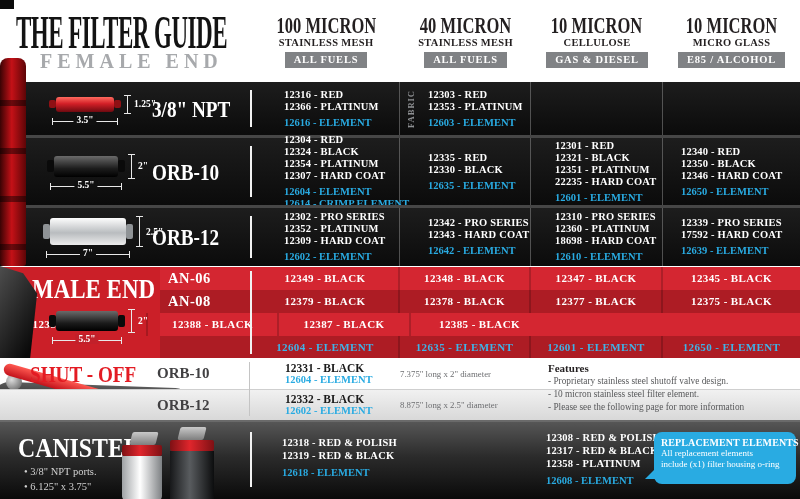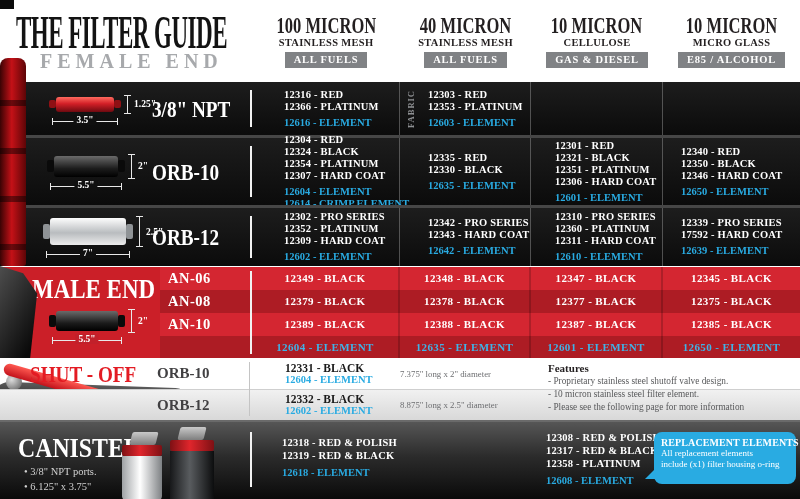--- a/index.html
+++ b/index.html
@@ -252,21 +252,21 @@
             </div>
           <div class="elements">
               <div>12635 - ELEMENT</div>
             </div>
         </div>
         <div class="cell c3">
           <div class="parts">
               <div>12301 - RED</div>
               <div>12321 - BLACK</div>
               <div>12351 - PLATINUM</div>
-              <div>12306 - HARD COAT</div>
+              <div>22235 - HARD COAT</div>
             </div>
           <div class="elements">
               <div>12601 - ELEMENT</div>
             </div>
         </div>
         <div class="cell c4">
           <div class="parts">
               <div>12340 - RED</div>
               <div>12350 - BLACK</div>
               <div>12346 - HARD COAT</div>
@@ -307,21 +307,21 @@
               <div>12343 - HARD COAT</div>
             </div>
           <div class="elements">
               <div>12642 - ELEMENT</div>
             </div>
         </div>
         <div class="cell c3">
           <div class="parts">
               <div>12310 - PRO SERIES</div>
               <div>12360 - PLATINUM</div>
-              <div>12311 - HARD COAT</div>
+              <div>18698 - HARD COAT</div>
             </div>
           <div class="elements">
               <div>12610 - ELEMENT</div>
             </div>
         </div>
         <div class="cell c4">
           <div class="parts">
               <div>12339 - PRO SERIES</div>
               <div>17592 - HARD COAT</div>
             </div>
@@ -342,21 +342,20 @@
       <div class="mcell c4">12345 - BLACK</div>
     </div>
     <div class="mrow dark">
       <div class="mlabel">AN-08</div>
       <div class="mcell c1">12379 - BLACK</div>
       <div class="mcell c2">12378 - BLACK</div>
       <div class="mcell c3">12377 - BLACK</div>
       <div class="mcell c4">12375 - BLACK</div>
     </div>
     <div class="mrow bright">
-      <div class="mlabel">AN-10</div>
       <div class="mcell c1">12389 - BLACK</div>
       <div class="mcell c2">12388 - BLACK</div>
       <div class="mcell c3">12387 - BLACK</div>
       <div class="mcell c4">12385 - BLACK</div>
     </div>
     <div class="mrow dark elem">
       <div class="mlabel"></div>
       <div class="mcell c1">12604 - ELEMENT</div>
       <div class="mcell c2">12635 - ELEMENT</div>
       <div class="mcell c3">12601 - ELEMENT</div>

